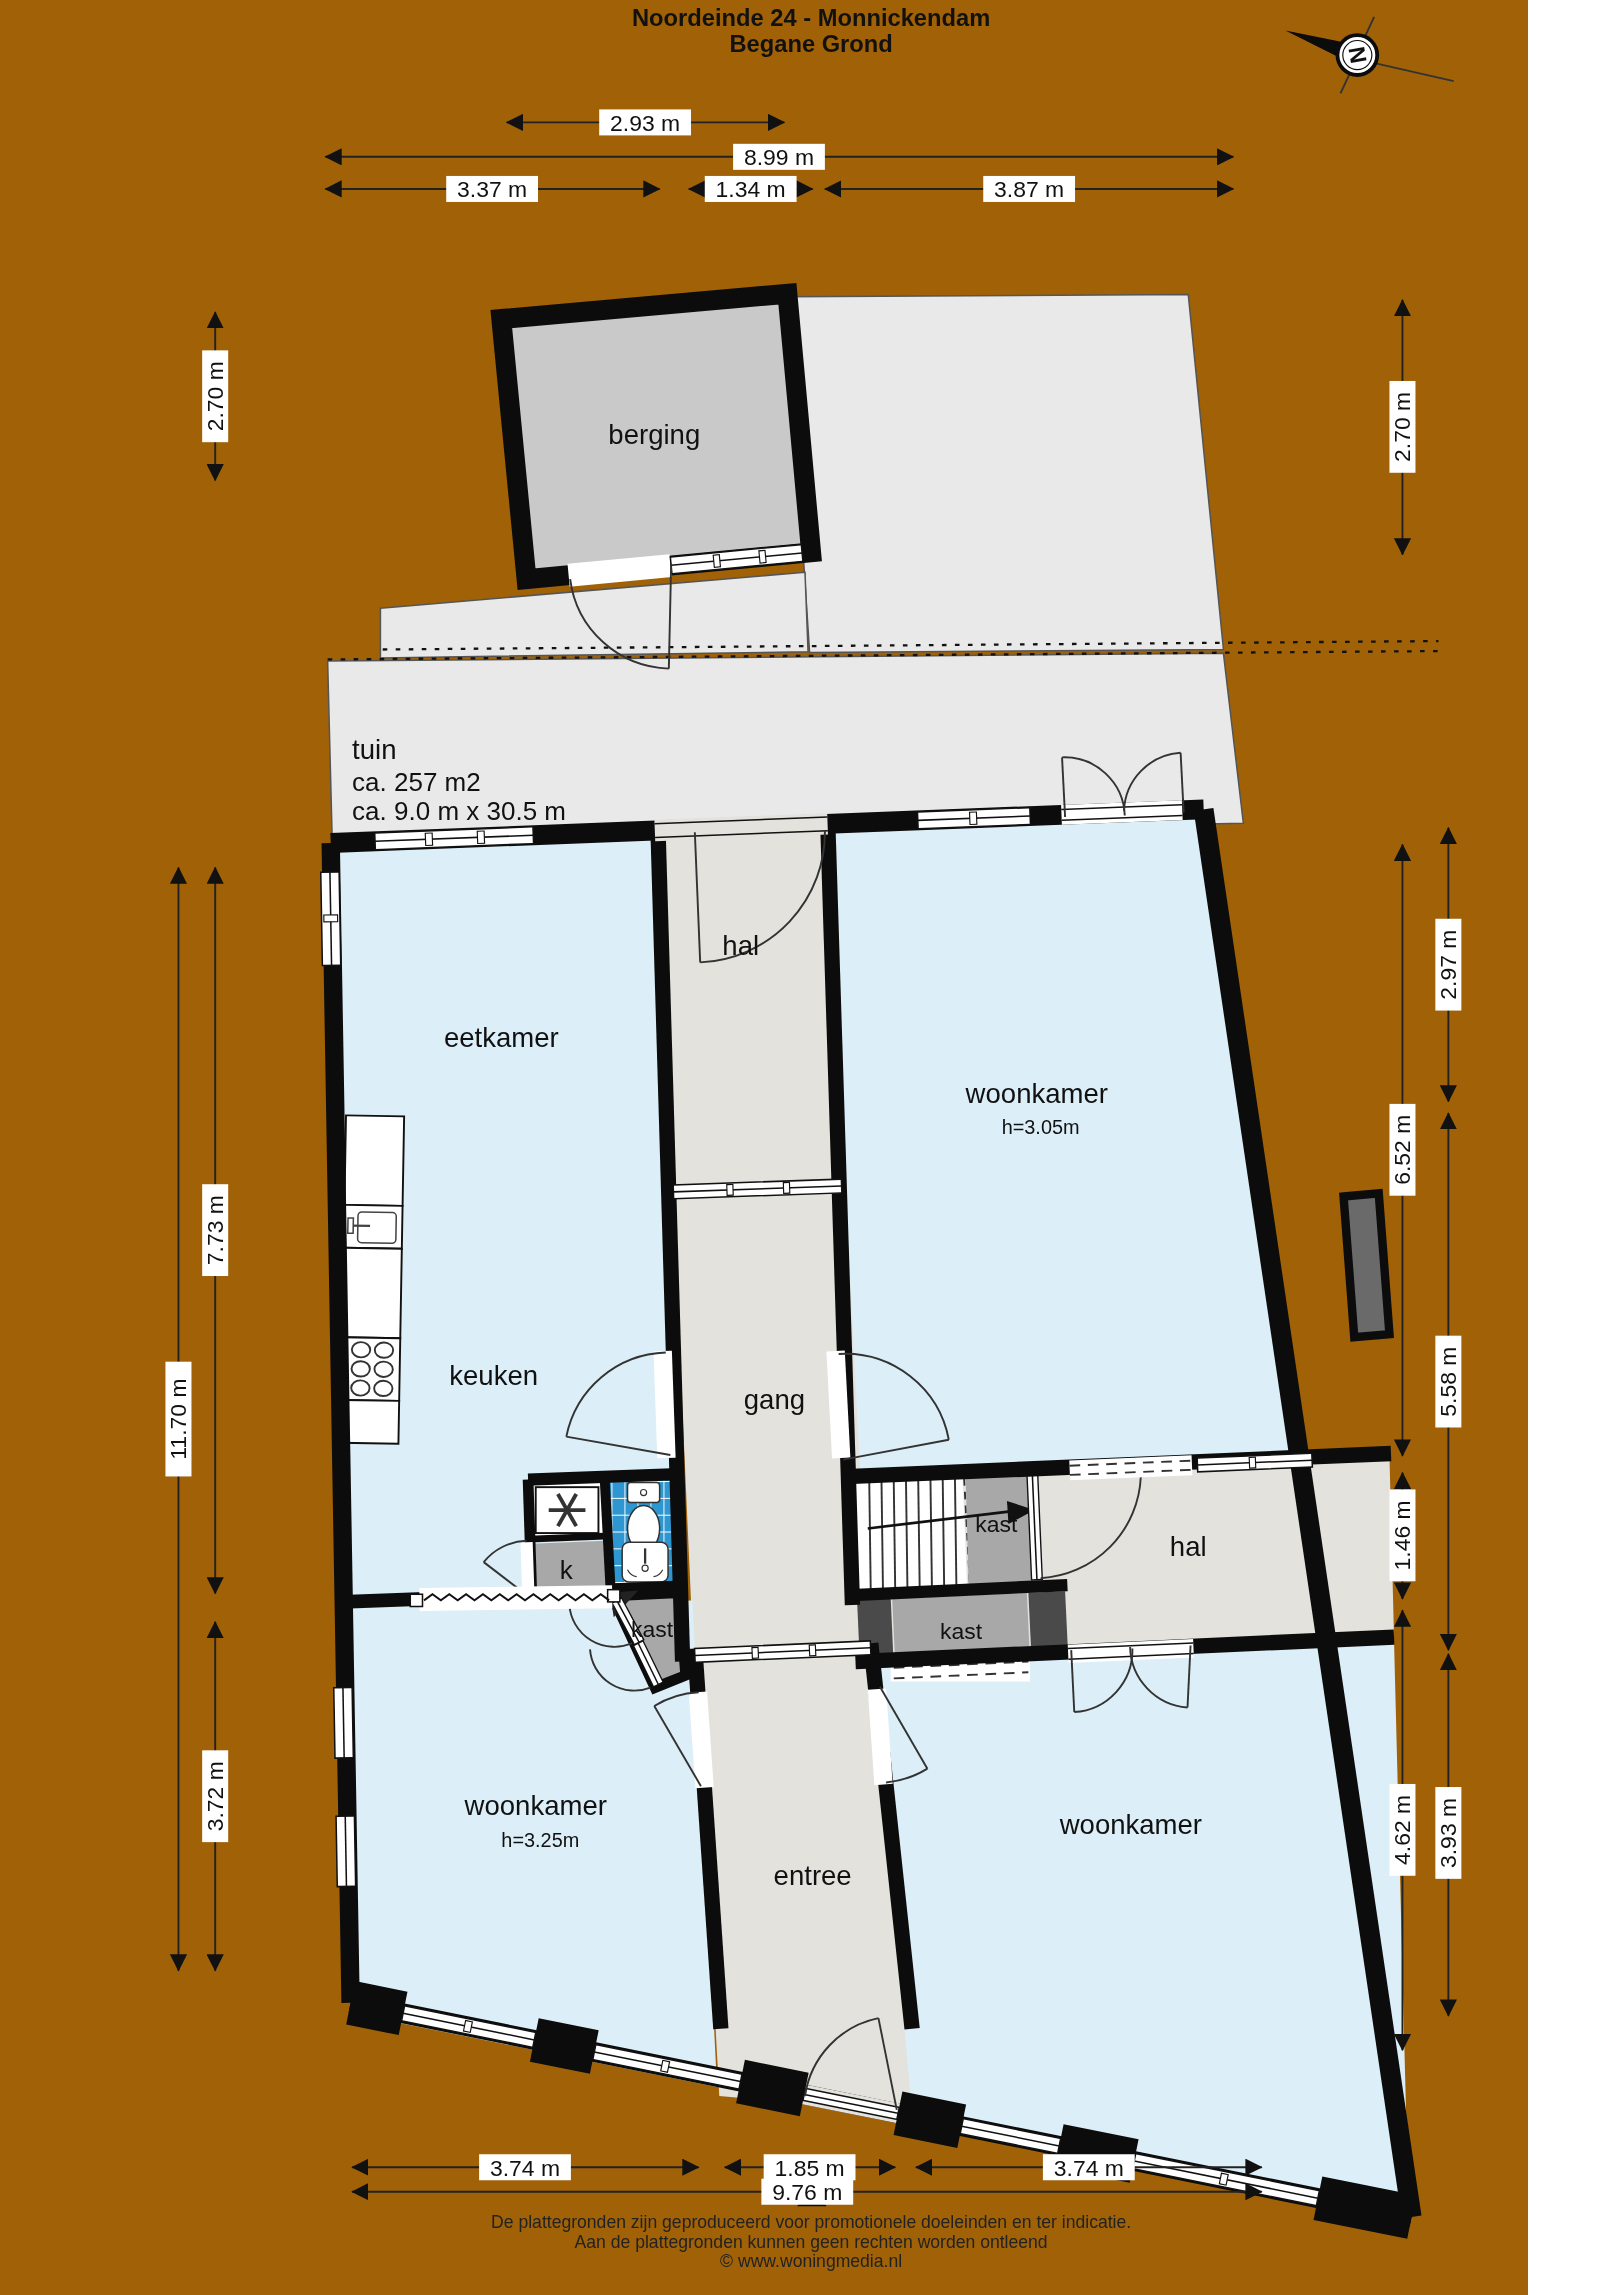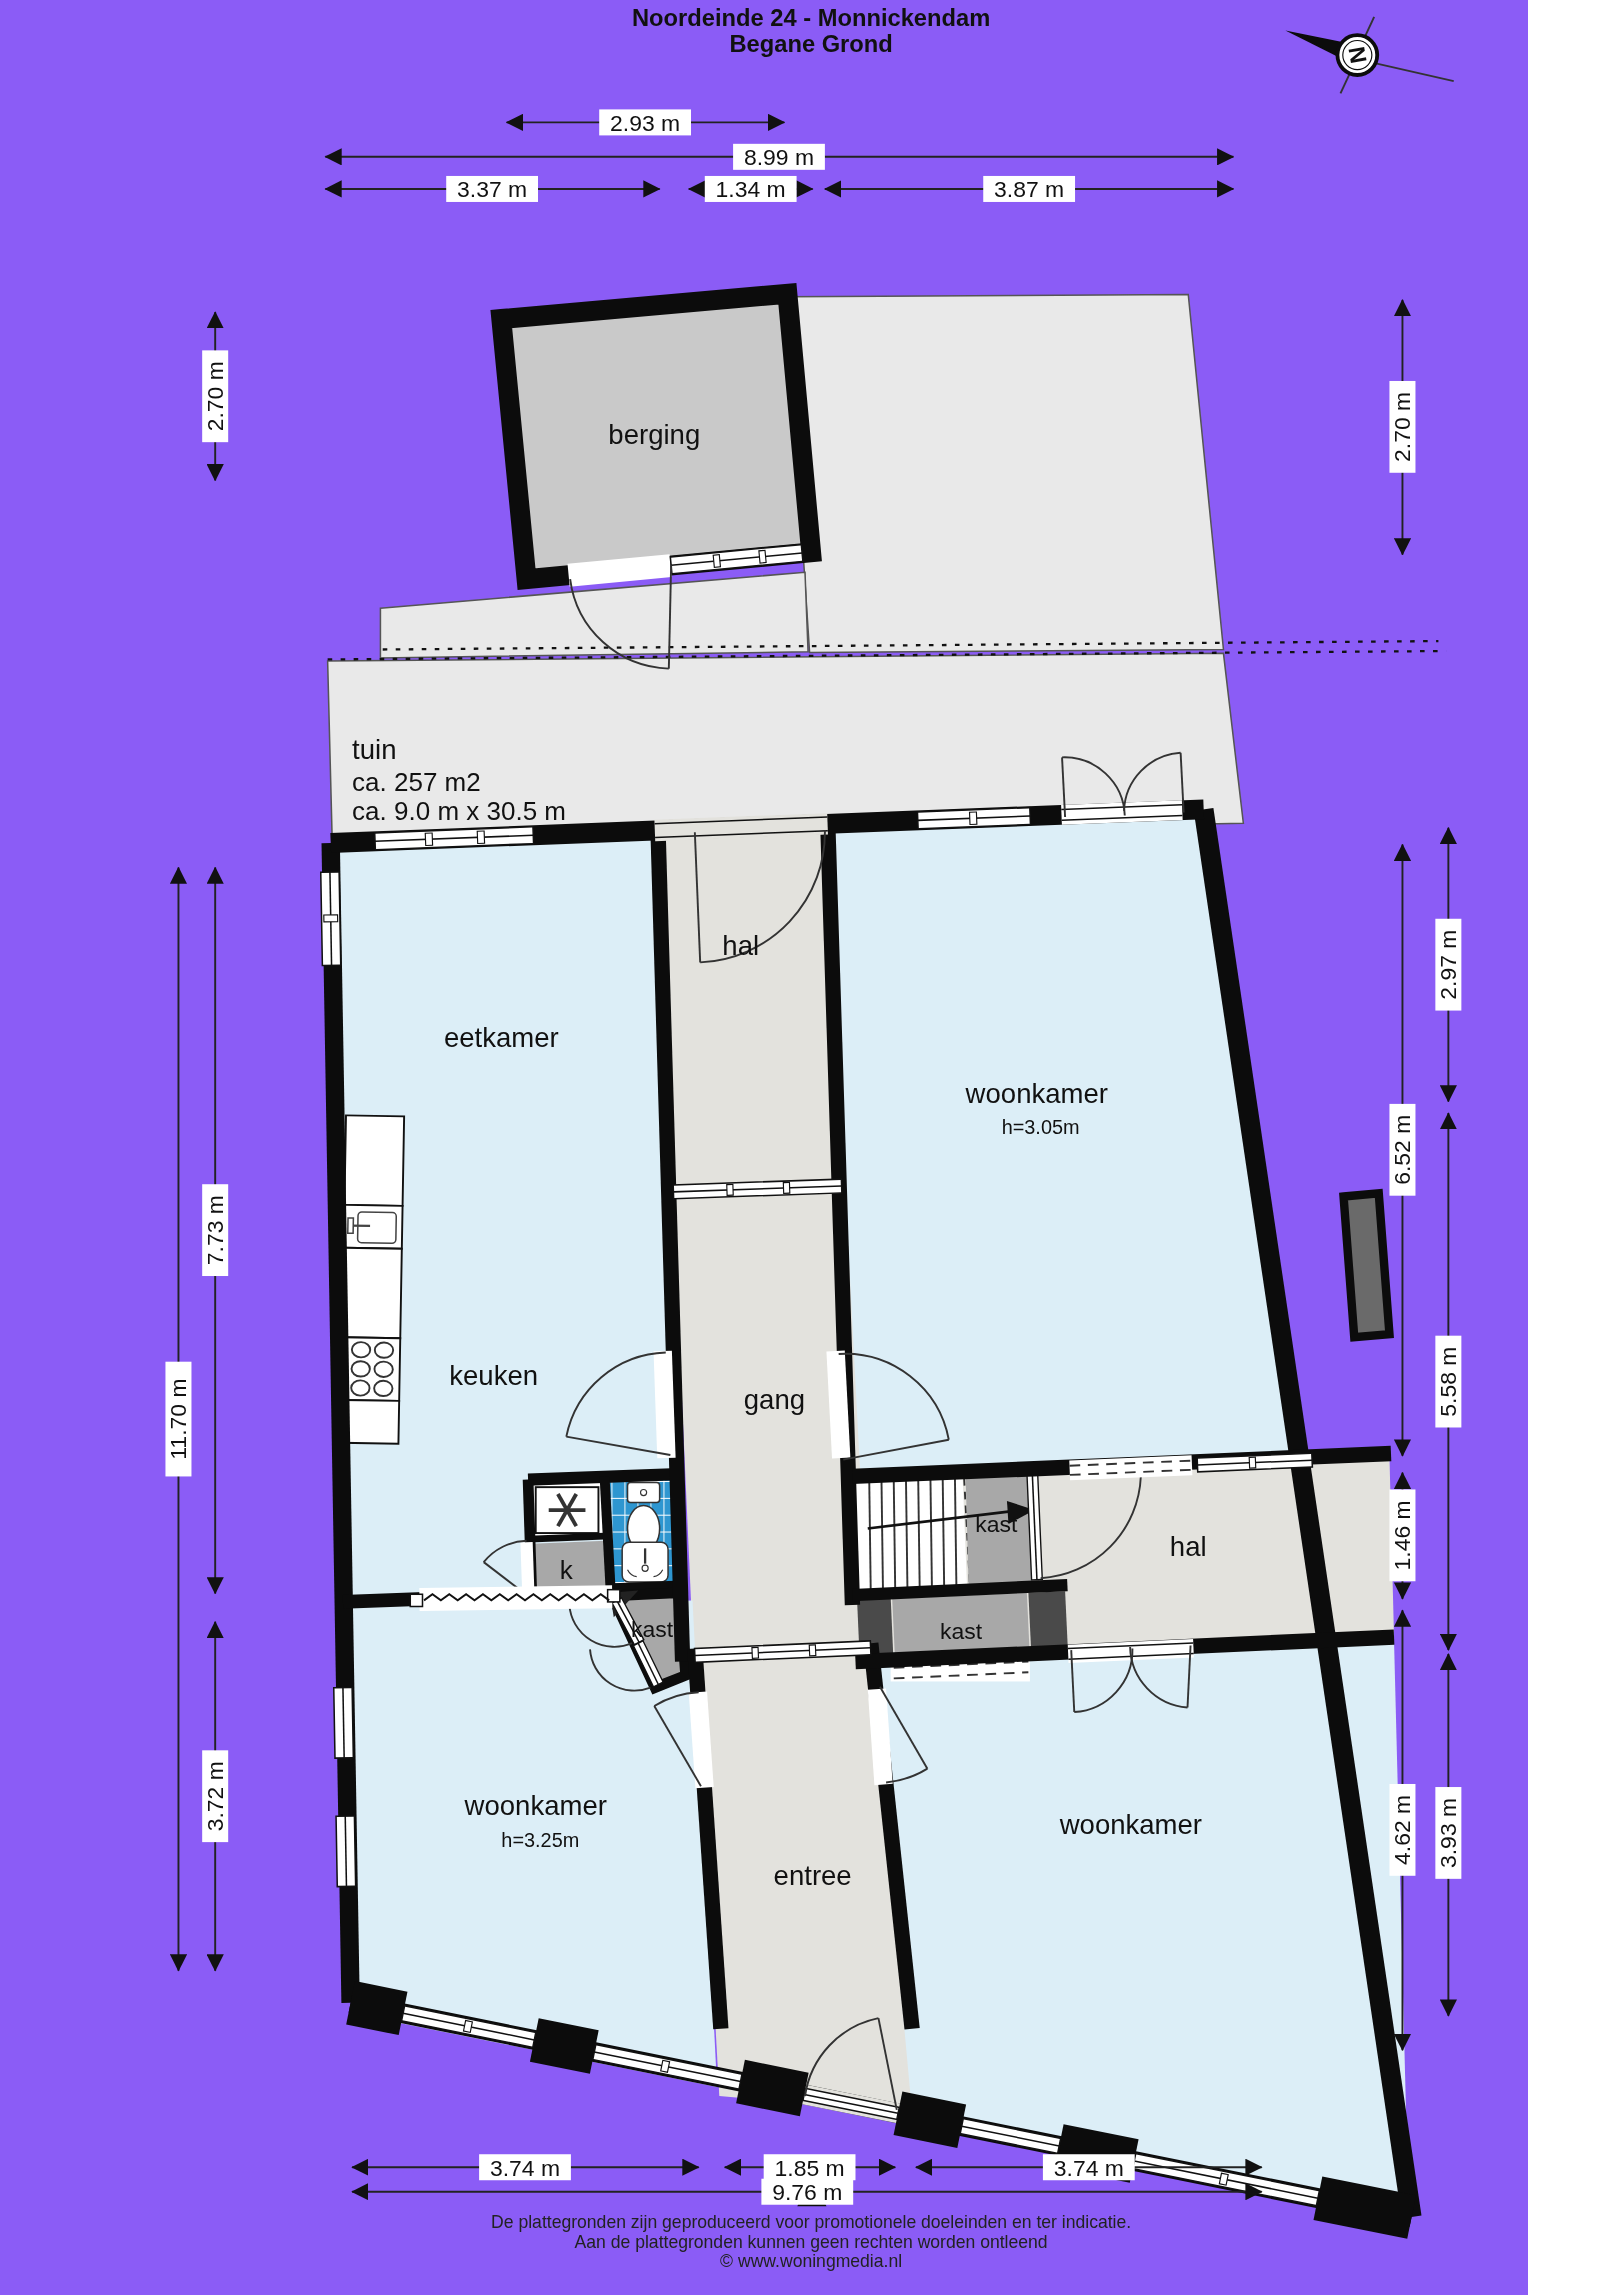--- a/index.html
+++ b/index.html
@@ -1,16 +1,16 @@
 <!DOCTYPE html>
 <html style="font-size:12.2px"><head>
 <meta charset="utf-8">
 <style>
   html,body{margin:0;padding:0;background:#fff;}
-  #stage{position:relative;width:1528px;height:2295px;background:#8b5cf6;font-family:"Liberation Sans",sans-serif;}
+  #stage{position:relative;width:1528px;height:2295px;background:#a16207;font-family:"Liberation Sans",sans-serif;}
   svg{position:absolute;left:0;top:0;}
   text{font-family:"Liberation Sans",sans-serif;fill:#111;}
   .roomlabel{font-size:36px;}
   .sublabel{font-size:26px;}
   .smalllabel{font-size:30px;}
   .dimtext{font-size:30px;}
   .titletext{font-size:31px;font-weight:bold;}
   .foottext{font-size:23px;fill:#222;}
   .wall{stroke:#0c0c0c;fill:none;}
   .thin{stroke:#333;stroke-width:2.5;fill:none;}

